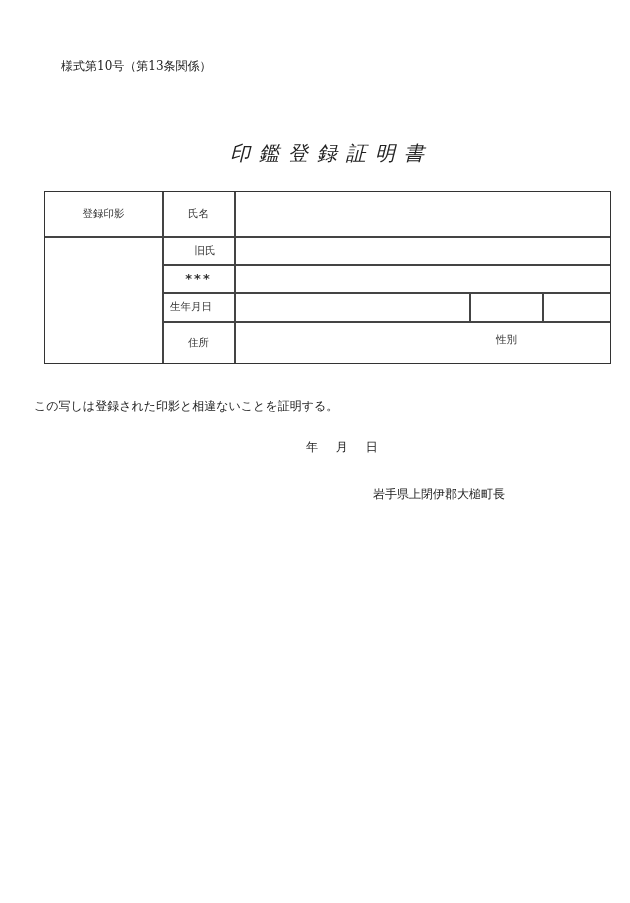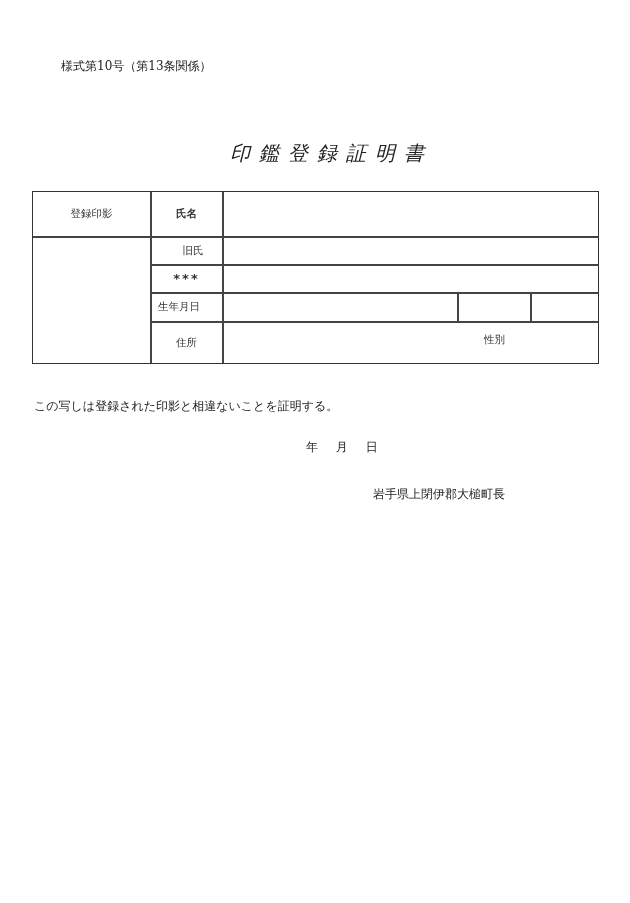--- a/index.html
+++ b/index.html
@@ -24,21 +24,21 @@
     }
     .doc-title {
       left: 230px;
       top: 140px;
       font-size: 20px;
       letter-spacing: 9px;
       white-space: nowrap;
       font-style: italic;
     }
     .cert-table {
-      left: 32px;
+      left: 44px;
       top: 191px;
       width: 567px;
       height: 173px;
       border: 1.5px solid #333;
       box-sizing: border-box;
     }
     .hline, .vline {
       position: absolute;
       background: #444;
     }
@@ -97,21 +97,21 @@
   <div class="vline" style="left:497px; top:101px; height:29px;"></div>
 
   <div class="hline" style="left:0; top:44px; width:565px;"></div>
   <div class="hline" style="left:117px; top:72px; width:448px;"></div>
   <div class="hline" style="left:117px; top:100px; width:448px;"></div>
   <div class="hline" style="left:117px; top:129px; width:448px;"></div>
 
   <div class="cell-label" style="left:0; top:0; width:117px; height:44px;">登録印影</div>
   <div class="cell-value" style="left:0; top:46px; width:117px; height:125px;"></div>
 
-  <div class="cell-label" style="left:118px; top:0; width:71px; height:44px;font-weight:bold;">氏名</div>
+  <div class="cell-label" style="left:118px; top:0; width:71px; height:44px;">氏名</div>
   <div class="cell-value" style="left:191px; top:0; width:374px; height:44px;"></div>
 
   <div class="cell-label" style="left:118px; top:45px; width:84px; height:27px;">旧氏</div>
   <div class="cell-value" style="left:191px; top:45px; width:374px; height:27px;"></div>
 
   <div class="cell-label stars" style="left:118px; top:73px; width:71px; height:27px;">***</div>
   <div class="cell-value" style="left:191px; top:73px; width:374px; height:27px;"></div>
 
   <div class="cell-label" style="left:118px; top:101px; width:56px; height:28px;">生年月日</div>
   <div class="cell-value" style="left:191px; top:101px; width:233px; height:28px;"></div>

